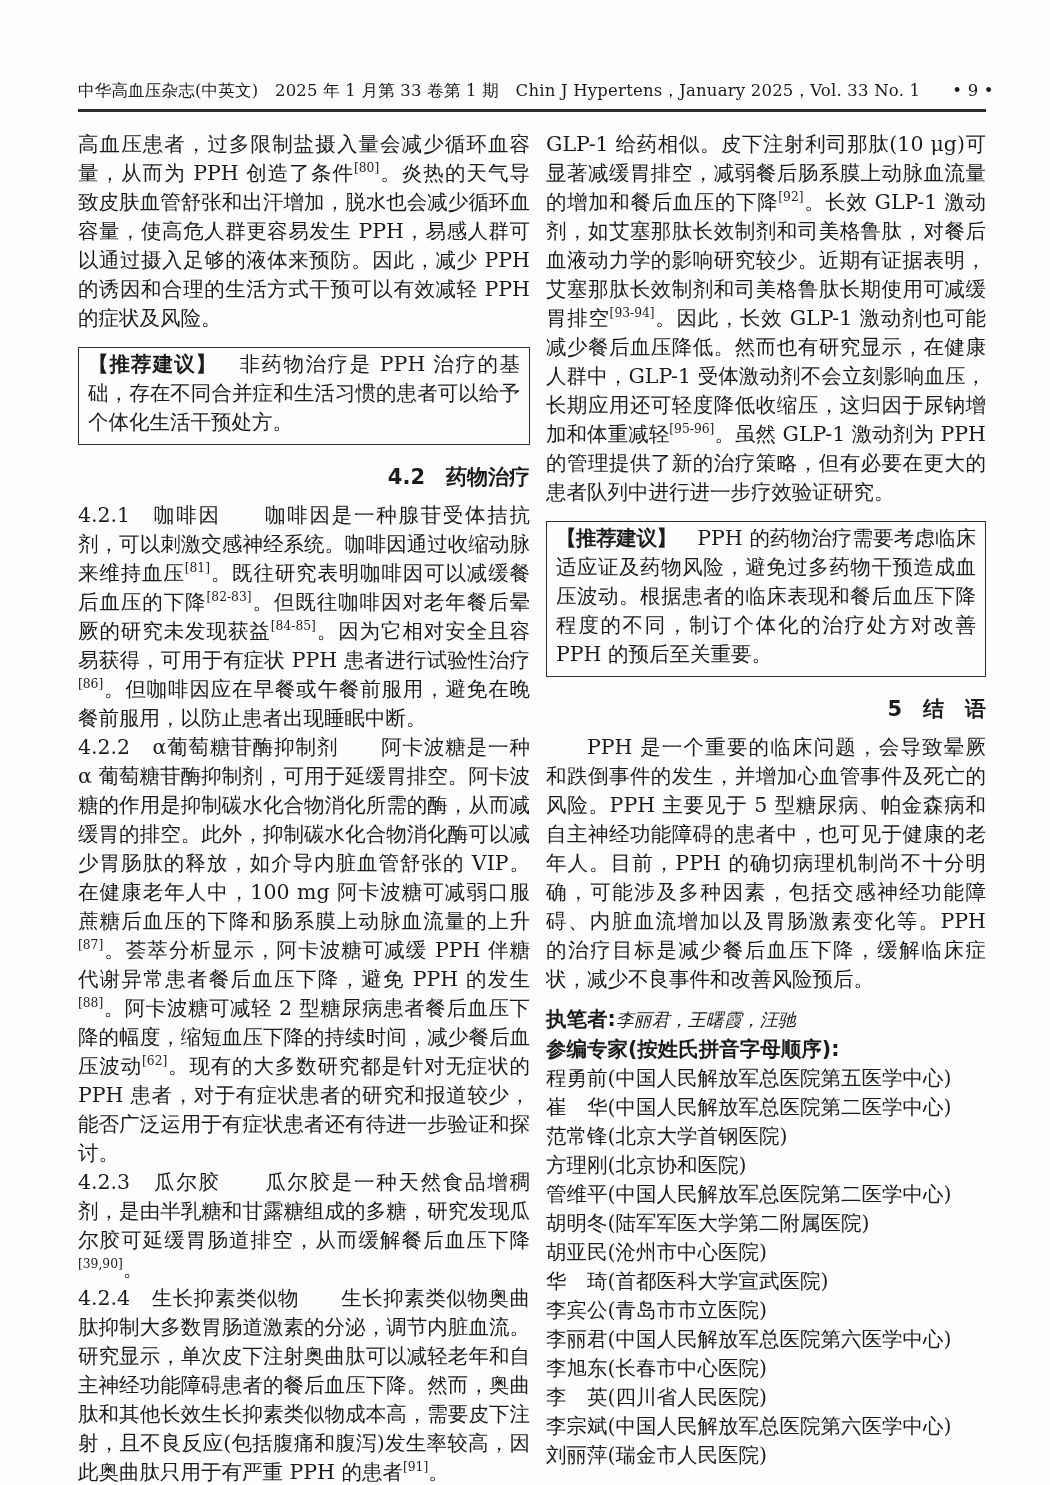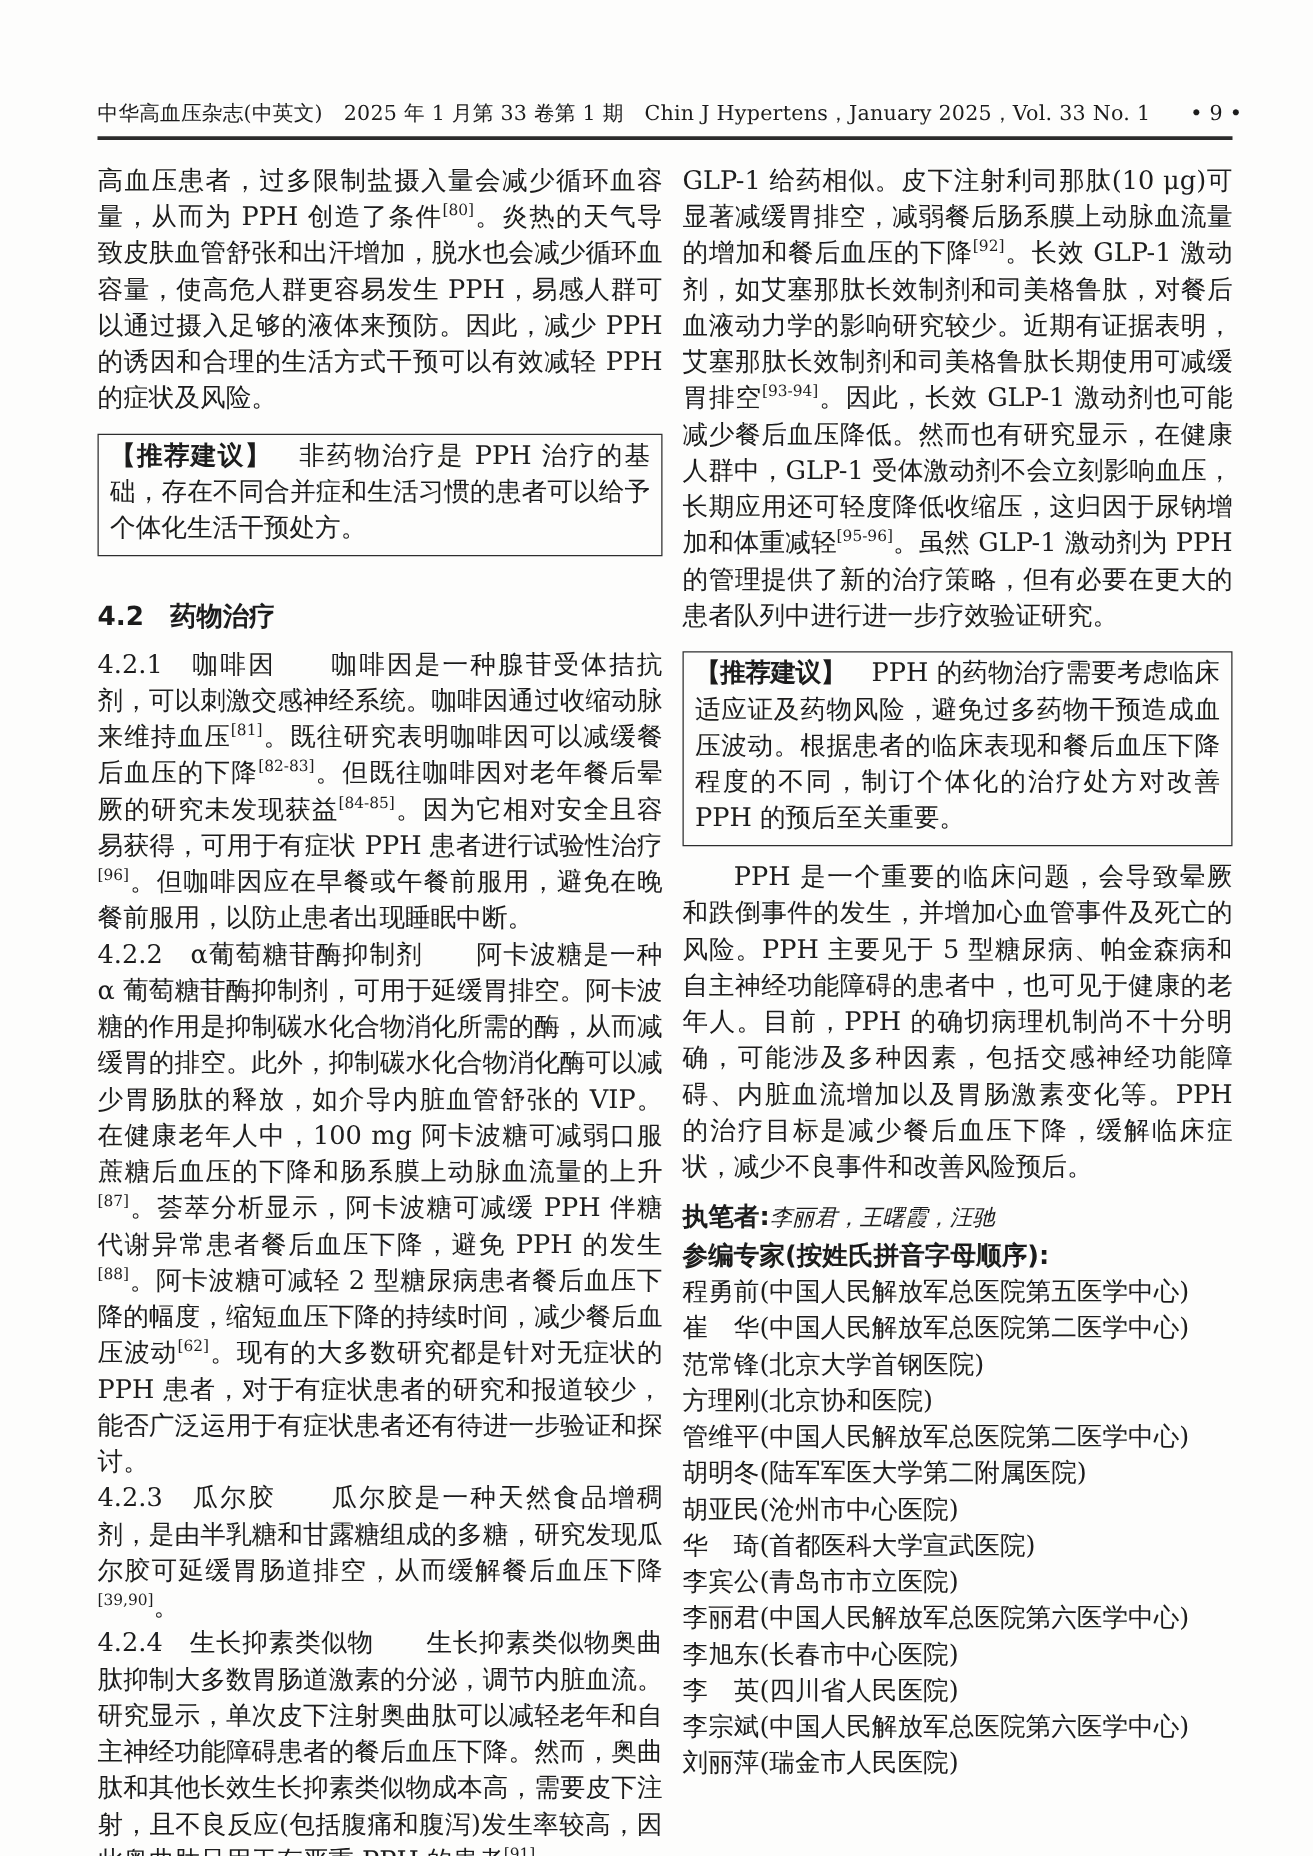--- a/index.html
+++ b/index.html
@@ -48,21 +48,21 @@
   }
   .rec-label {
     font-family: "DejaVu Sans", "Liberation Sans", sans-serif;
     font-weight: bold; letter-spacing: -0.5px;
   }
 
   
   .sec-heading {
     font-family: "DejaVu Sans", "Liberation Sans", sans-serif;
     font-weight: bold; font-size: 21px;
-    margin: 34px 0 9px 0; text-align: left;
+    margin: 18px 0 9px 0; text-align: right;
   }
 
   
   .authors-line { margin-top: 11px; }
   .authors-label, .experts-label {
     font-family: "DejaVu Sans", "Liberation Sans", sans-serif;
     font-weight: bold;
   }
   .authors-names {
     font-style: italic; 
@@ -82,32 +82,33 @@
   </div>
   <div class="header-rule"></div>
 
   <div class="column col-left">
     <p class="para rich">高血压患者，过多限制盐摄入量会减少循环血容量，从而为 PPH 创造了条件<sup>[80]</sup>。炎热的天气导致皮肤血管舒张和出汗增加，脱水也会减少循环血容量，使高危人群更容易发生 PPH，易感人群可以通过摄入足够的液体来预防。因此，减少 PPH 的诱因和合理的生活方式干预可以有效减轻 PPH 的症状及风险。</p>
 
     <div class="rec-box"><span class="rec-label">【推荐建议】</span><span class="rich">　非药物治疗是 PPH 治疗的基础，存在不同合并症和生活习惯的患者可以给予个体化生活干预处方。</span></div>
 
     <div class="sec-heading">4.2　药物治疗</div>
 
-    <p class="para rich">4.2.1　咖啡因　　咖啡因是一种腺苷受体拮抗剂，可以刺激交感神经系统。咖啡因通过收缩动脉来维持血压<sup>[81]</sup>。既往研究表明咖啡因可以减缓餐后血压的下降<sup>[82-83]</sup>。但既往咖啡因对老年餐后晕厥的研究未发现获益<sup>[84-85]</sup>。因为它相对安全且容易获得，可用于有症状 PPH 患者进行试验性治疗<sup>[96]</sup>。但咖啡因应在早餐或午餐前服用，避免在晚餐前服用，以防止患者出现睡眠中断。</p>
+    <p class="para rich">4.2.1　咖啡因　　咖啡因是一种腺苷受体拮抗剂，可以刺激交感神经系统。咖啡因通过收缩动脉来维持血压<sup>[81]</sup>。既往研究表明咖啡因可以减缓餐后血压的下降<sup>[82-83]</sup>。但既往咖啡因对老年餐后晕厥的研究未发现获益<sup>[84-85]</sup>。因为它相对安全且容易获得，可用于有症状 PPH 患者进行试验性治疗<sup>[86]</sup>。但咖啡因应在早餐或午餐前服用，避免在晚餐前服用，以防止患者出现睡眠中断。</p>
     <p class="para rich">4.2.2　α葡萄糖苷酶抑制剂　　阿卡波糖是一种 α 葡萄糖苷酶抑制剂，可用于延缓胃排空。阿卡波糖的作用是抑制碳水化合物消化所需的酶，从而减缓胃的排空。此外，抑制碳水化合物消化酶可以减少胃肠肽的释放，如介导内脏血管舒张的 VIP。在健康老年人中，100 mg 阿卡波糖可减弱口服蔗糖后血压的下降和肠系膜上动脉血流量的上升<sup>[87]</sup>。荟萃分析显示，阿卡波糖可减缓 PPH 伴糖代谢异常患者餐后血压下降，避免 PPH 的发生<sup>[88]</sup>。阿卡波糖可减轻 2 型糖尿病患者餐后血压下降的幅度，缩短血压下降的持续时间，减少餐后血压波动<sup>[62]</sup>。现有的大多数研究都是针对无症状的 PPH 患者，对于有症状患者的研究和报道较少，能否广泛运用于有症状患者还有待进一步验证和探讨。</p>
     <p class="para rich">4.2.3　瓜尔胶　　瓜尔胶是一种天然食品增稠剂，是由半乳糖和甘露糖组成的多糖，研究发现瓜尔胶可延缓胃肠道排空，从而缓解餐后血压下降<sup>[39,90]</sup>。</p>
     <p class="para rich">4.2.4　生长抑素类似物　　生长抑素类似物奥曲肽抑制大多数胃肠道激素的分泌，调节内脏血流。研究显示，单次皮下注射奥曲肽可以减轻老年和自主神经功能障碍患者的餐后血压下降。然而，奥曲肽和其他长效生长抑素类似物成本高，需要皮下注射，且不良反应(包括腹痛和腹泻)发生率较高，因此奥曲肽只用于有严重 PPH 的患者<sup>[91]</sup>。</p>
 
   </div>
 
   <div class="column col-right">
     <p class="para rich">GLP-1 给药相似。皮下注射利司那肽(10 μg)可显著减缓胃排空，减弱餐后肠系膜上动脉血流量的增加和餐后血压的下降<sup>[92]</sup>。长效 GLP-1 激动剂，如艾塞那肽长效制剂和司美格鲁肽，对餐后血液动力学的影响研究较少。近期有证据表明，艾塞那肽长效制剂和司美格鲁肽长期使用可减缓胃排空<sup>[93-94]</sup>。因此，长效 GLP-1 激动剂也可能减少餐后血压降低。然而也有研究显示，在健康人群中，GLP-1 受体激动剂不会立刻影响血压，长期应用还可轻度降低收缩压，这归因于尿钠增加和体重减轻<sup>[95-96]</sup>。虽然 GLP-1 激动剂为 PPH 的管理提供了新的治疗策略，但有必要在更大的患者队列中进行进一步疗效验证研究。</p>
 
     <div class="rec-box"><span class="rec-label">【推荐建议】</span><span class="rich">　PPH 的药物治疗需要考虑临床适应证及药物风险，避免过多药物干预造成血压波动。根据患者的临床表现和餐后血压下降程度的不同，制订个体化的治疗处方对改善 PPH 的预后至关重要。</span></div>
 
+    <div class="sec-heading">5　结　语</div>
 
     <p class="para indent rich">PPH 是一个重要的临床问题，会导致晕厥和跌倒事件的发生，并增加心血管事件及死亡的风险。PPH 主要见于 5 型糖尿病、帕金森病和自主神经功能障碍的患者中，也可见于健康的老年人。目前，PPH 的确切病理机制尚不十分明确，可能涉及多种因素，包括交感神经功能障碍、内脏血流增加以及胃肠激素变化等。PPH 的治疗目标是减少餐后血压下降，缓解临床症状，减少不良事件和改善风险预后。</p>
 
     <div class="authors-line"><span class="authors-label">执笔者:</span><span class="authors-names">李丽君，王曙霞，汪驰</span></div>
 
     <div class="experts-label-line"><span class="experts-label">参编专家(按姓氏拼音字母顺序):</span></div>
 
     <div>
         <div class="expert-line">程勇前(中国人民解放军总医院第五医学中心)</div>
         <div class="expert-line">崔　华(中国人民解放军总医院第二医学中心)</div>

